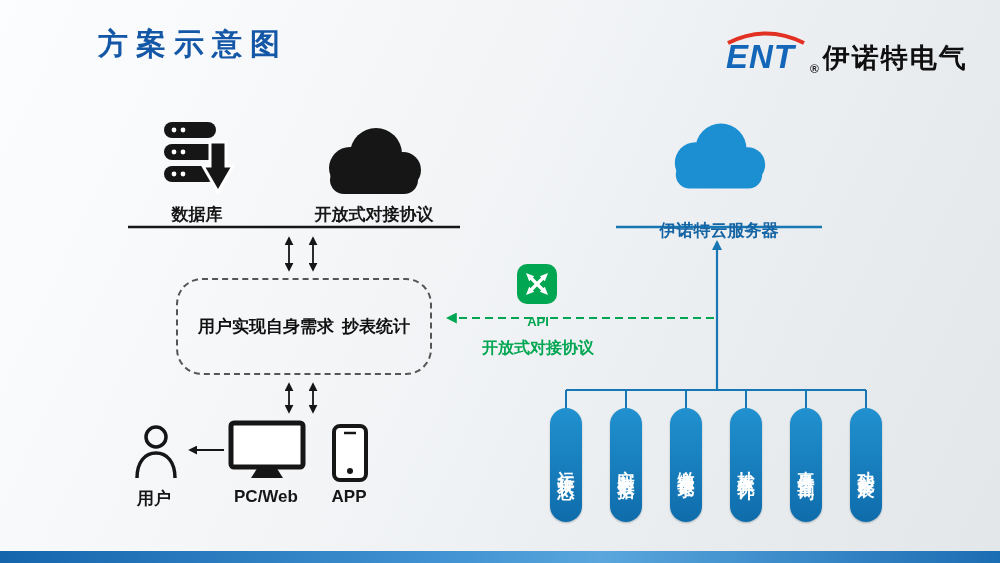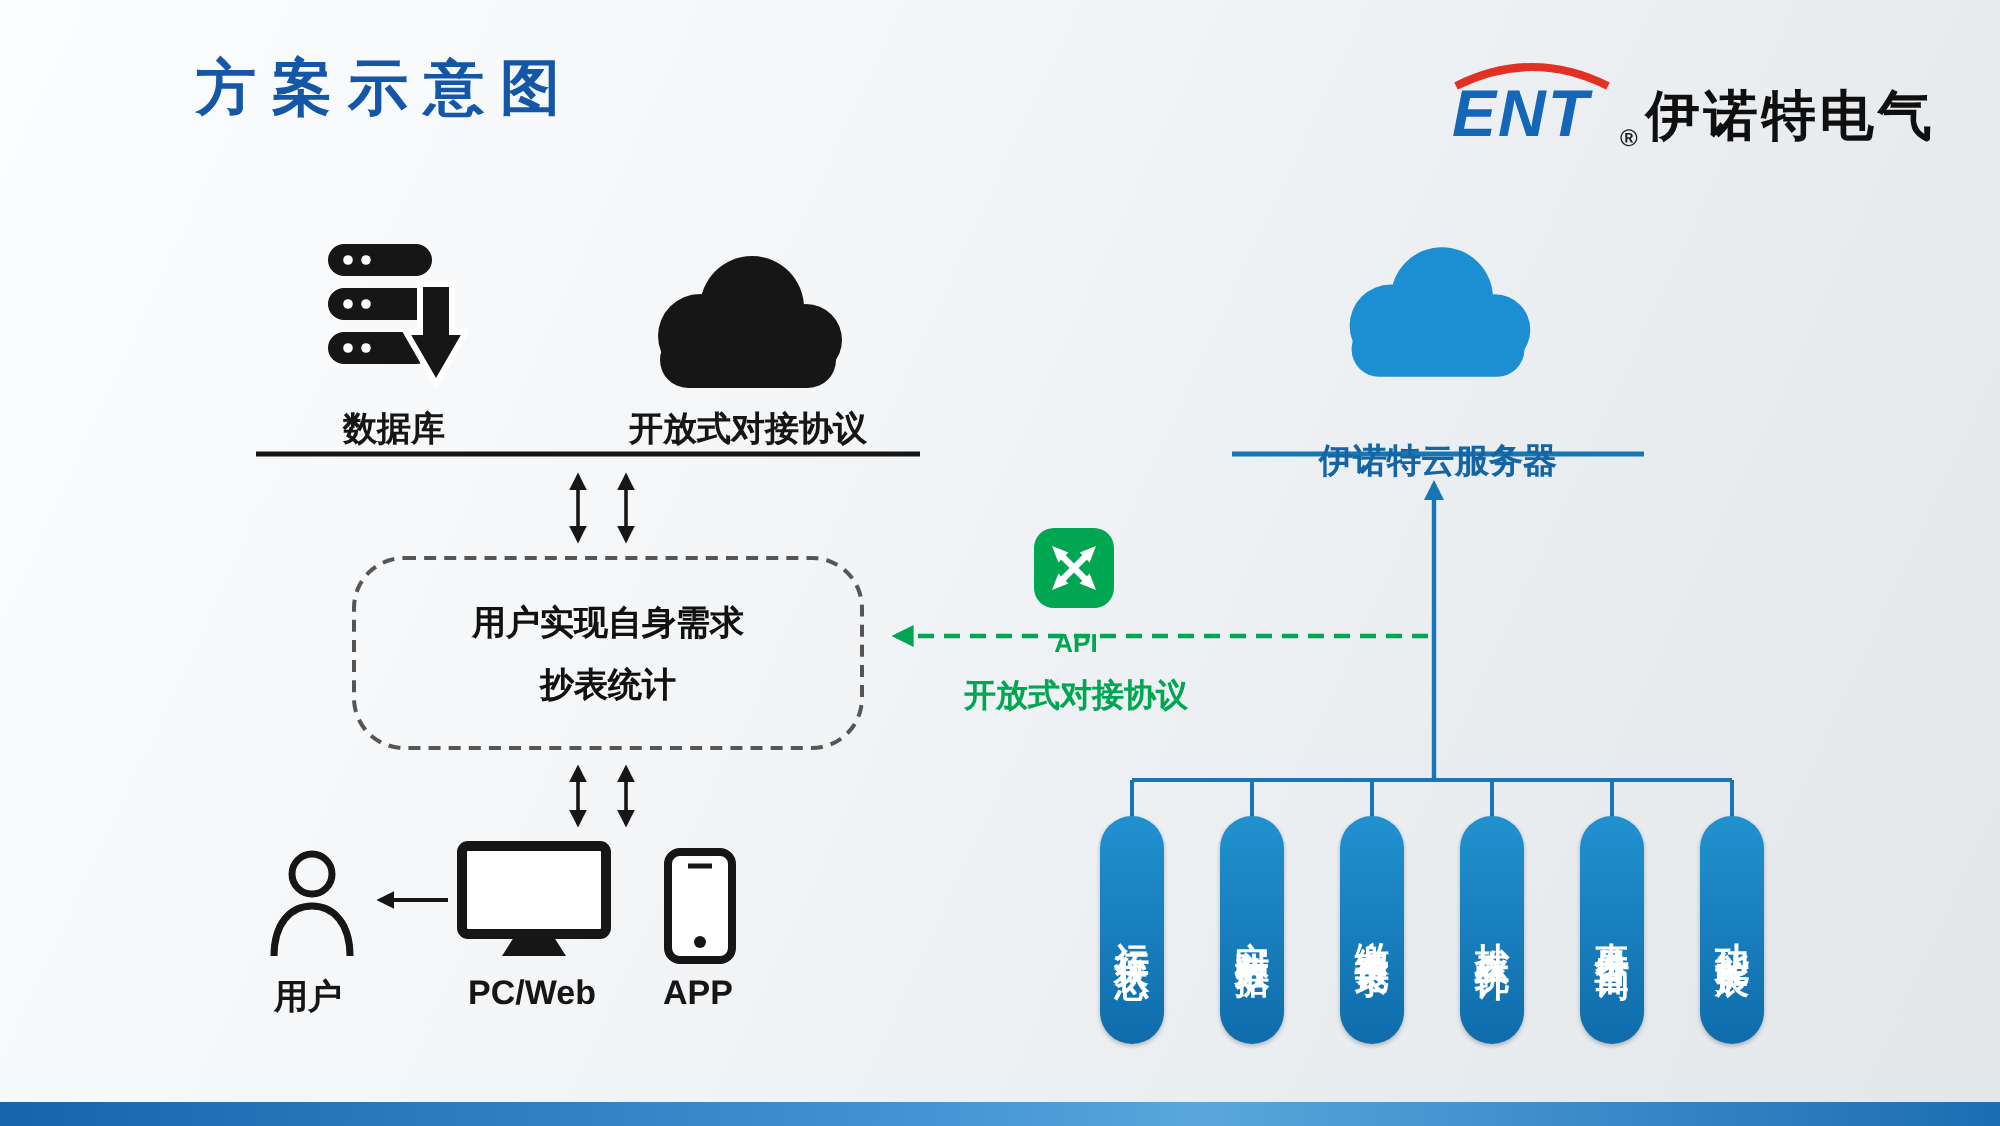--- a/index.html
+++ b/index.html
@@ -24,21 +24,21 @@
   .reg{ font-size:12px; font-weight:bold; color:#222; margin:0 4px 0 2px; }
   .company{ font-size:27px; font-weight:900; color:#0f0f0f; letter-spacing:2px; margin-top:6px; }
 
   .label{ position:absolute; font-weight:bold; font-size:17px; color:#161616; text-align:center; }
   .label.blue{ color:#1565a5;margin-top:16px; }
   .label.green{ color:#00a651; }
 
   .needs-box{
     position:absolute; left:176px; top:278px; width:256px; height:97px;
     border:2px dashed #555; border-radius:26px;
-    display:flex; flex-direction:column; align-items:center; justify-content:center; gap:8px;
+    display:flex; flex-direction:row; align-items:center; justify-content:center; gap:8px;
     font-size:17px; font-weight:bold; color:#111; text-align:center;
   }
 
   .capsule{
     position:absolute; top:408px; width:32px; height:114px; border-radius:16px;
     background:linear-gradient(180deg,#2191cf 0%,#0f6cab 100%);
     display:flex; align-items:center; justify-content:center;
     box-shadow:0 1px 2px rgba(0,0,0,.25);
   }
   .capsule span{

